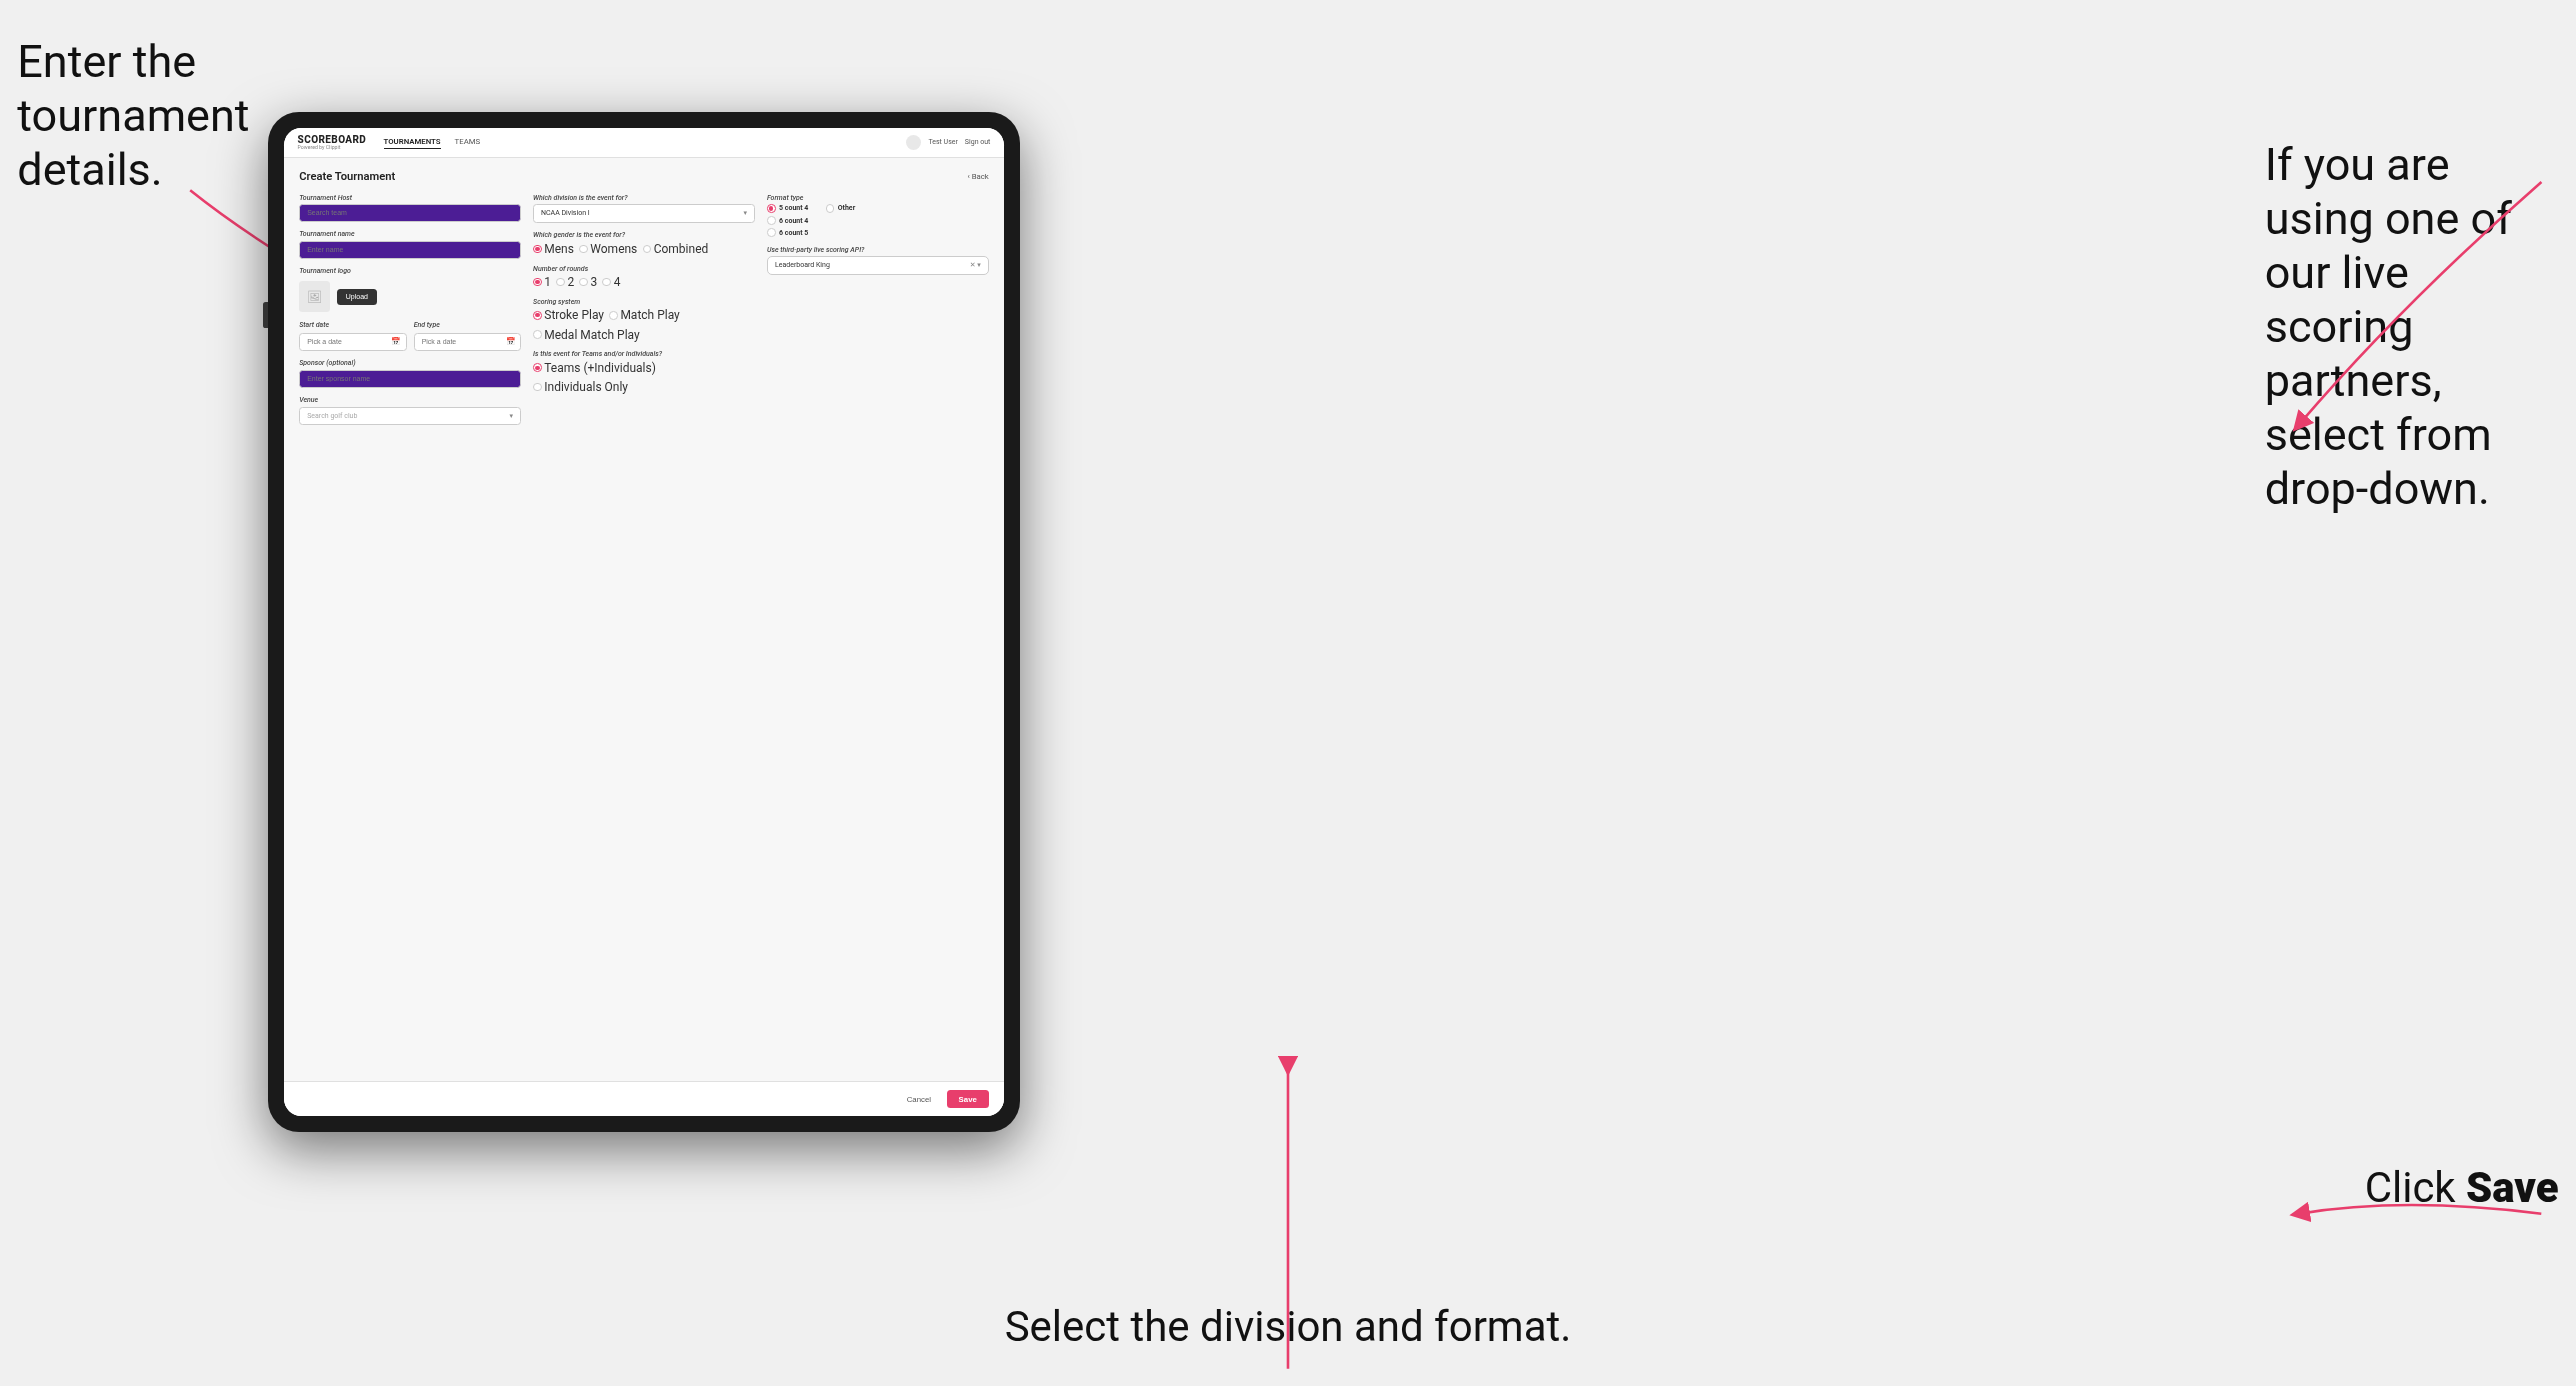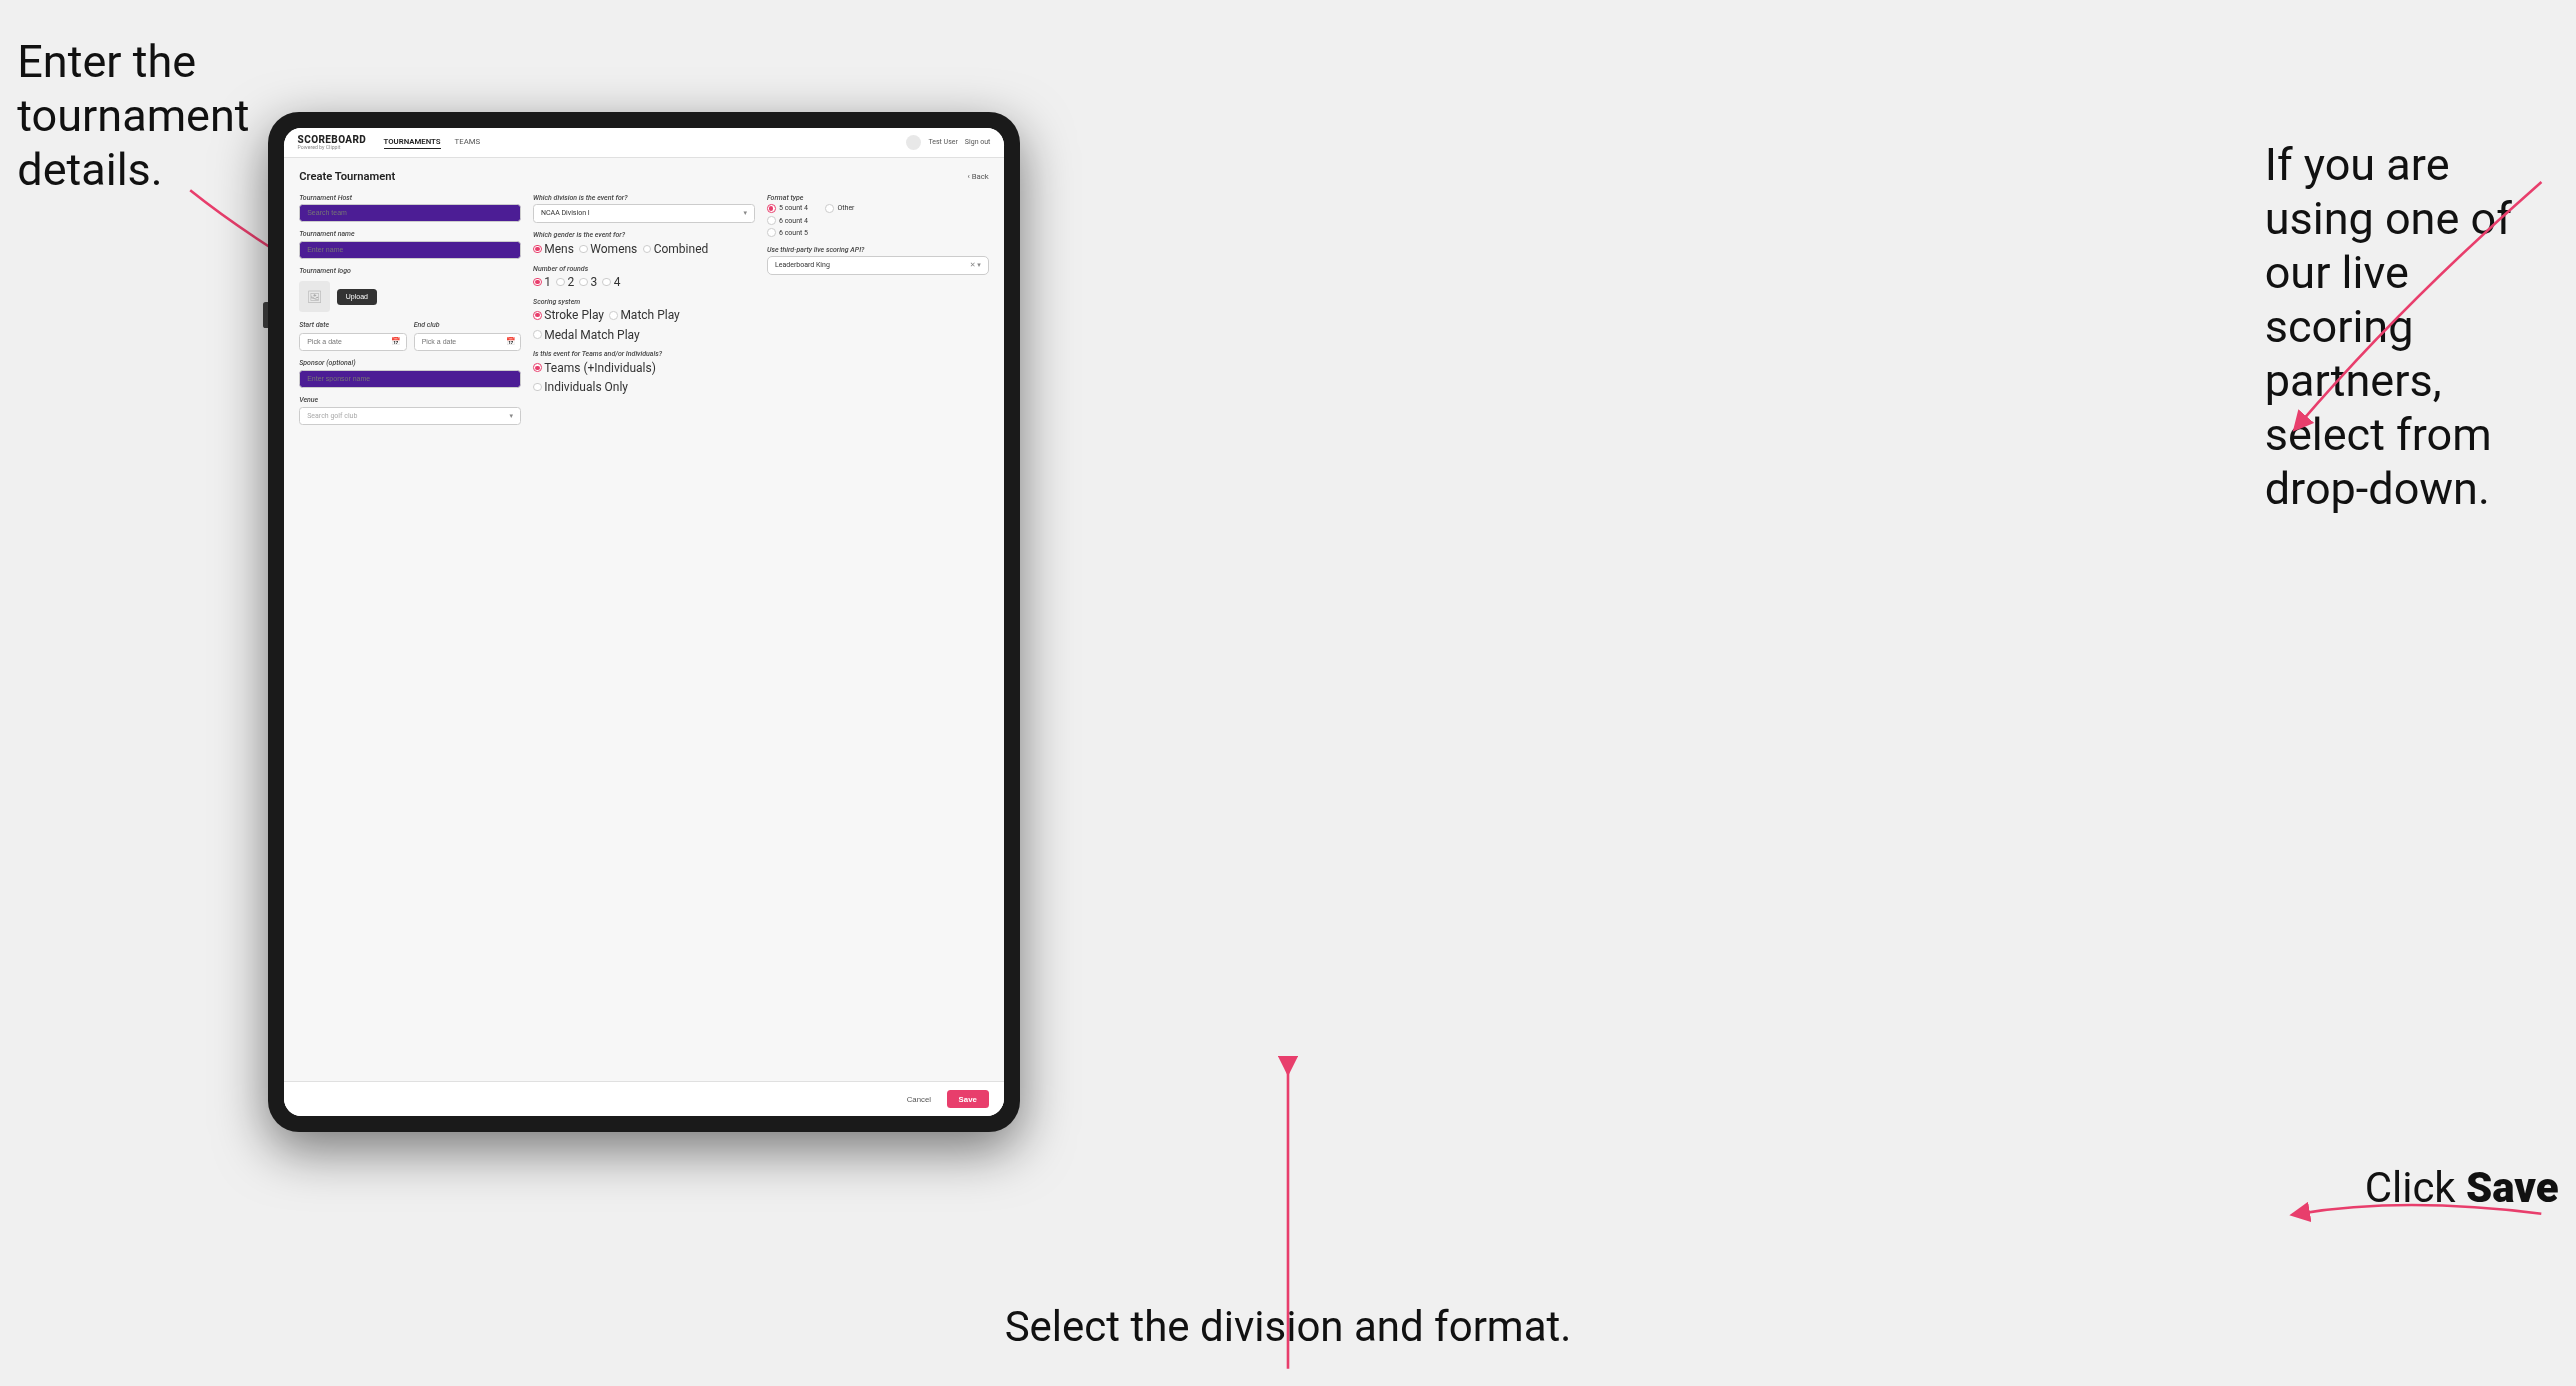--- a/index.html
+++ b/index.html
@@ -307,20 +307,21 @@
       display: flex;
       flex-direction: column;
       gap: 3.5px;
     }
     .format-item {
       display: flex;
       align-items: center;
       gap: 3.5px;
       font-size: 7px;
       color: #333;
+      font-weight: bold;
     }
 
     
     .live-scoring-select {
       border: 0.9px solid #ccc;
       border-radius: 5px;
       padding: 4.3px 7px;
       font-size: 7px;
       color: #333;
       background: #fff;
@@ -474,21 +475,21 @@
 
           <div class="date-row">
             <div class="form-group">
               <label class="form-label">Start date</label>
               <div class="date-input-wrap">
                 <input type="text" placeholder="Pick a date" style="">
                 <span class="date-icon">📅</span>
               </div>
             </div>
             <div class="form-group">
-              <label class="form-label">End club</label>
+              <label class="form-label">End type</label>
               <div class="date-input-wrap">
                 <input type="text" placeholder="Pick a date" style="">
                 <span class="date-icon">📅</span>
               </div>
             </div>
           </div>
 
           <div class="form-group">
             <label class="form-label">Sponsor (optional)</label>
             <input class="form-input" type="text" placeholder="Enter sponsor name" style="">

